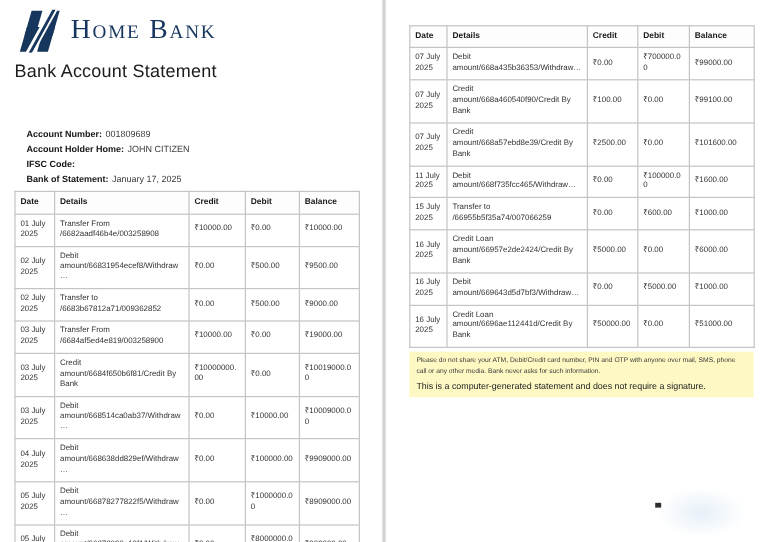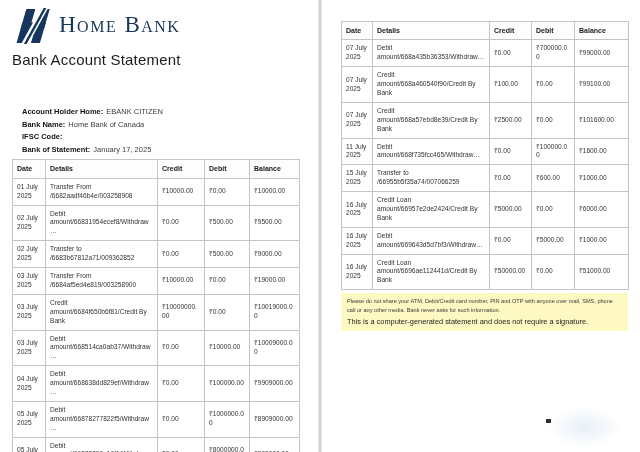--- a/index.html
+++ b/index.html
@@ -117,28 +117,28 @@
       </svg>
     </span>
     <span class="logo-text">Home Bank</span>
     <span class="ebank-badge">EBANK</span>
   </header>
 
   <h1 class="doc-title">Bank Account Statement</h1>
 
   <div class="account-info">
 
-
       <div class="info-line">
-        <span class="info-label">Account Holder Home:</span><span class="info-value">EBANK CITIZEN</span>
+        <span class="info-label">Account Number:</span><span class="info-value">001809689</span>
       </div>
 
       <div class="info-line">
-        <span class="info-label">Bank Name:</span><span class="info-value">Home Bank of Canada</span>
+        <span class="info-label">Account Holder Home:</span><span class="info-value">JOHN CITIZEN</span>
       </div>
+
 
       <div class="info-line">
         <span class="info-label">IFSC Code:</span><span class="info-value"></span>
       </div>
 
       <div class="info-line">
         <span class="info-label">Bank of Statement:</span><span class="info-value">January 17, 2025</span>
       </div>
     </div>
 

